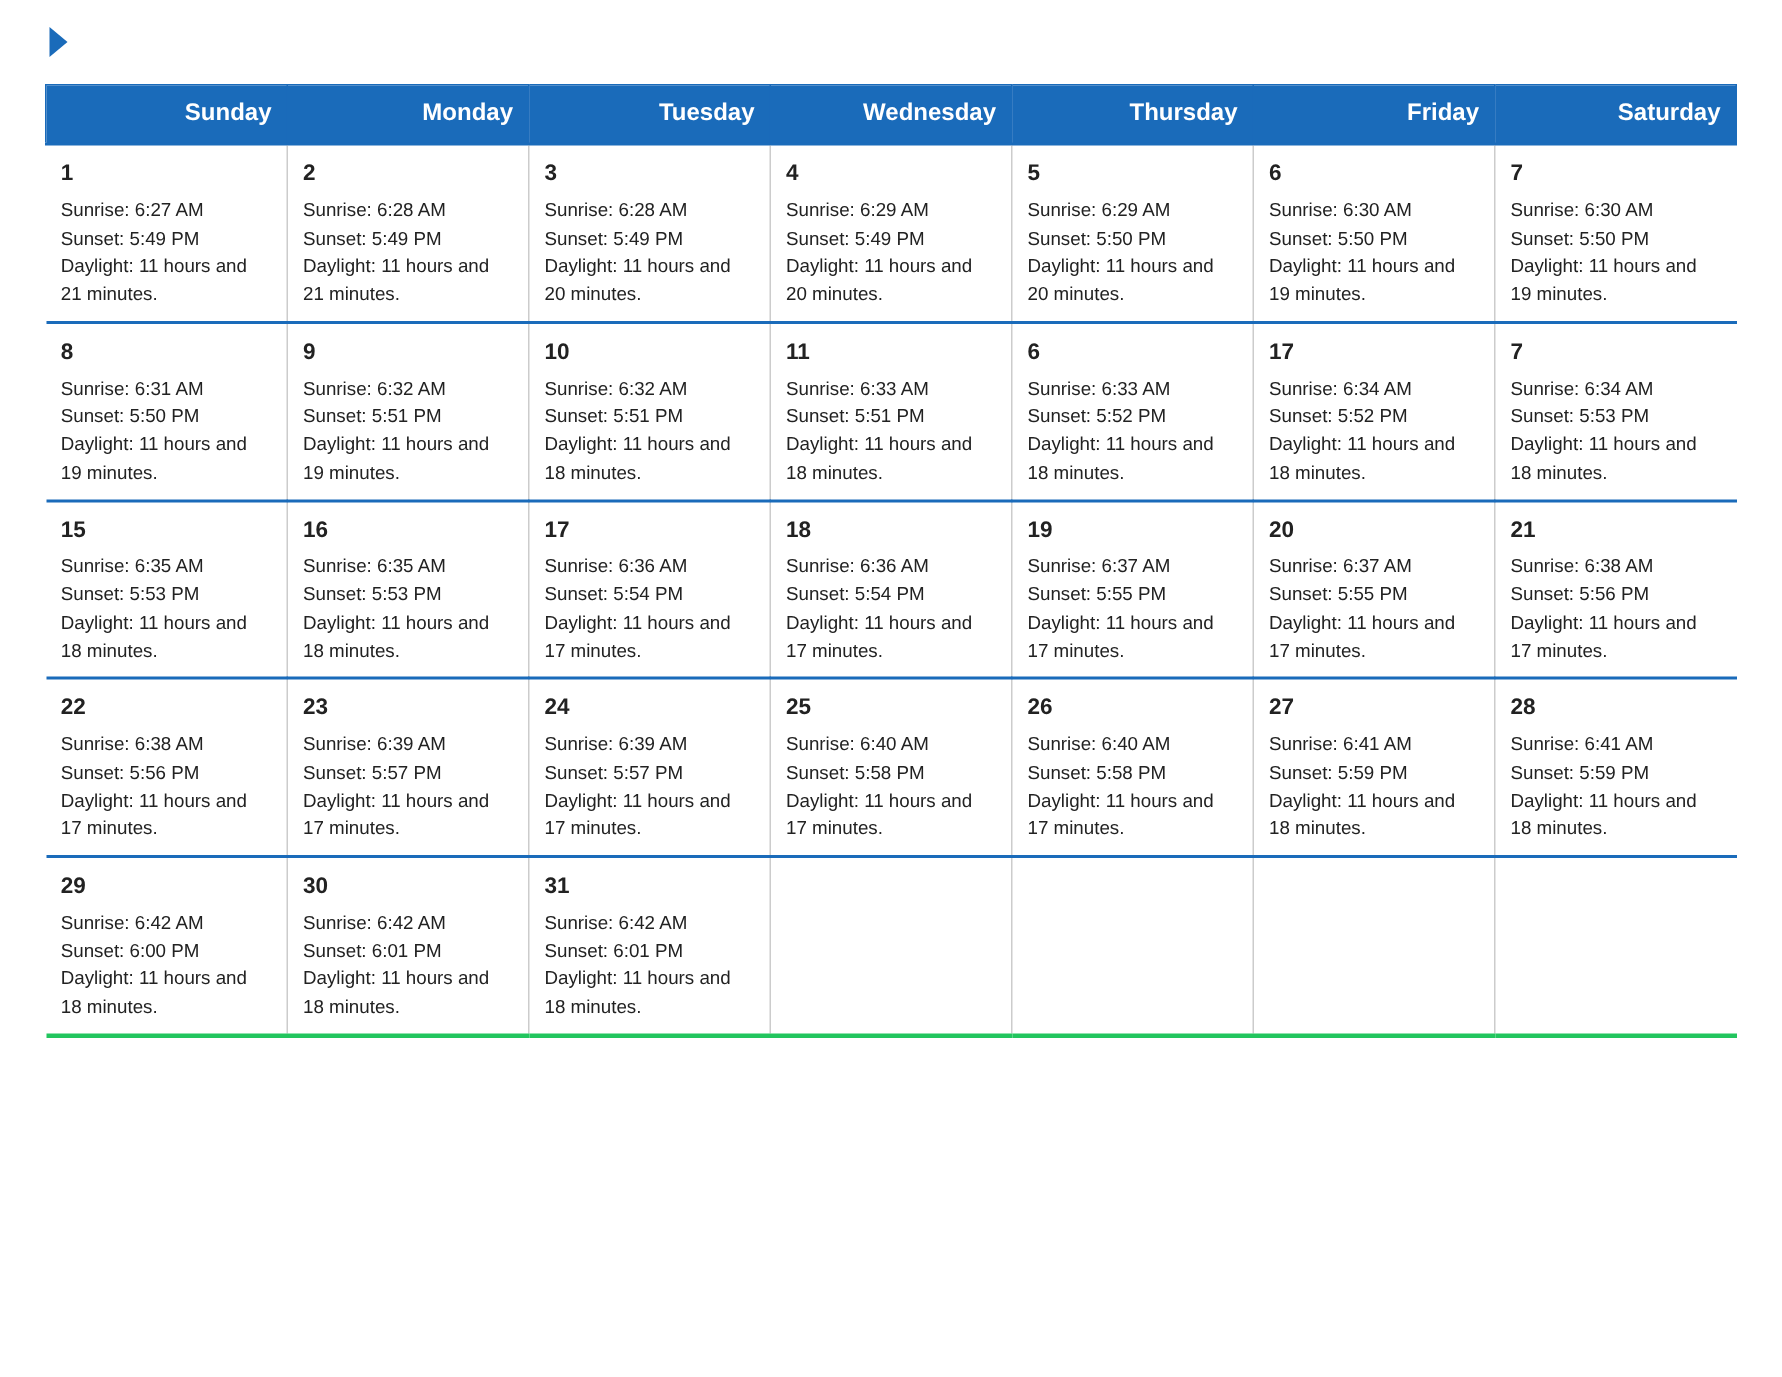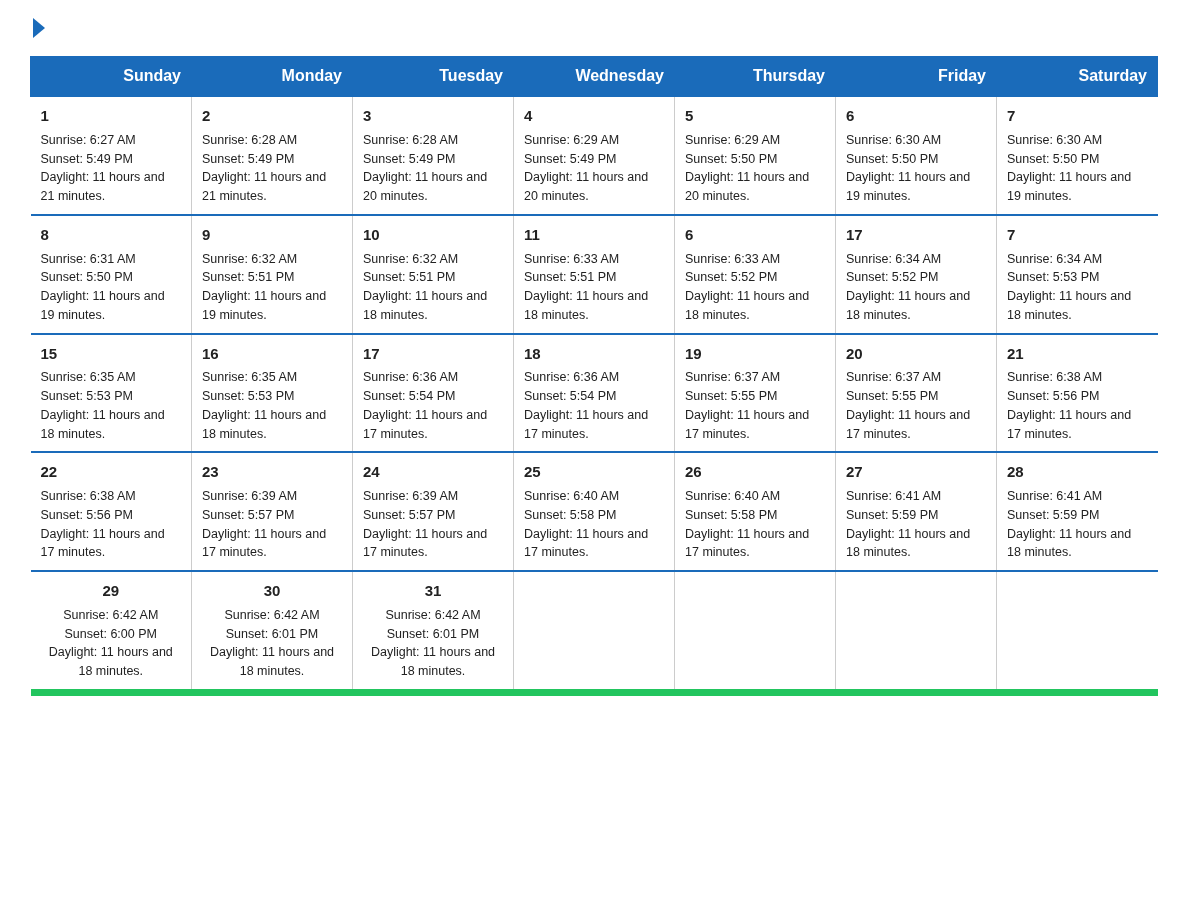--- a/index.html
+++ b/index.html
@@ -99,22 +99,21 @@
     }
     .day-info {
       font-size: 12.5px;
       color: #222;
       line-height: 1.5;
     }
     .empty-cell {
       background: #fff;
     }
     tbody tr:last-child td {
-      border-bottom: 7px solid #22c55e;
-      text-align: center;
+      border-bottom: 3px solid #22c55e;
     }
   </style>
 </head>
 <body>
 
 <div class="header">
   <div class="logo">
     <div class="logo-top">
       <span class="logo-general"></span>
       <div class="logo-arrow"></div>

